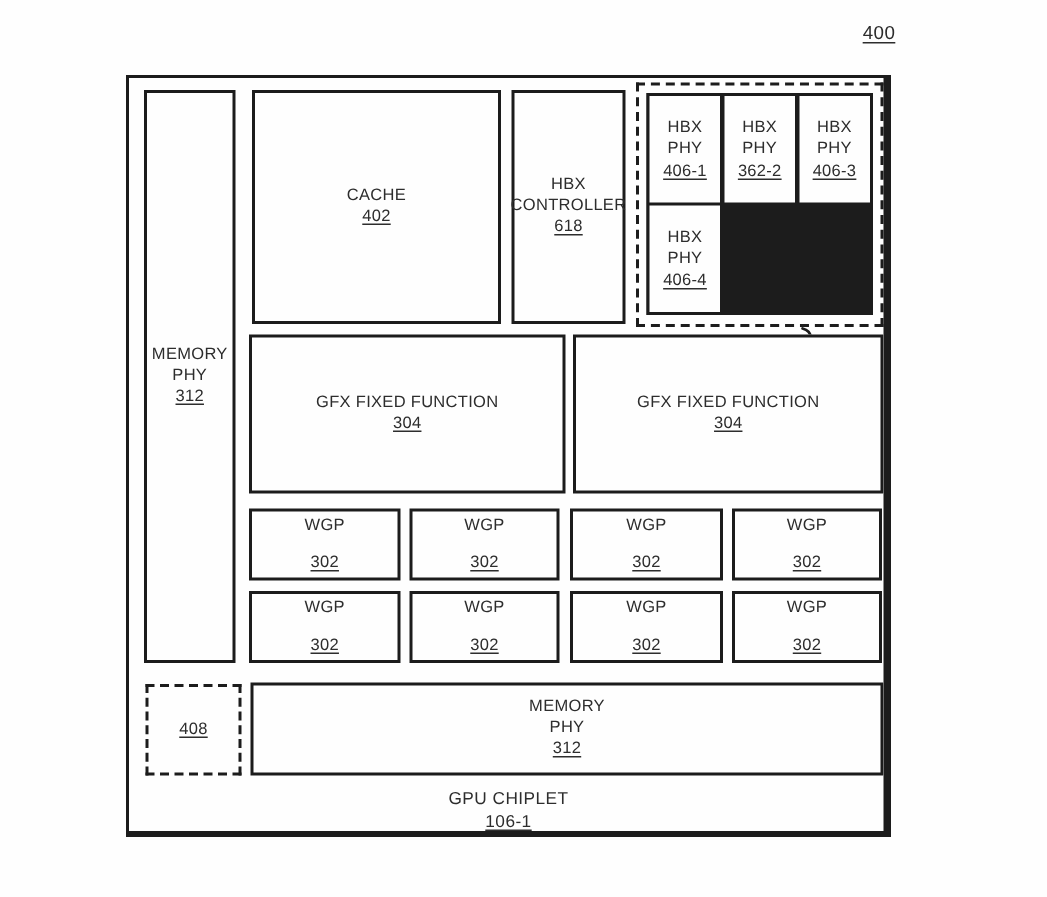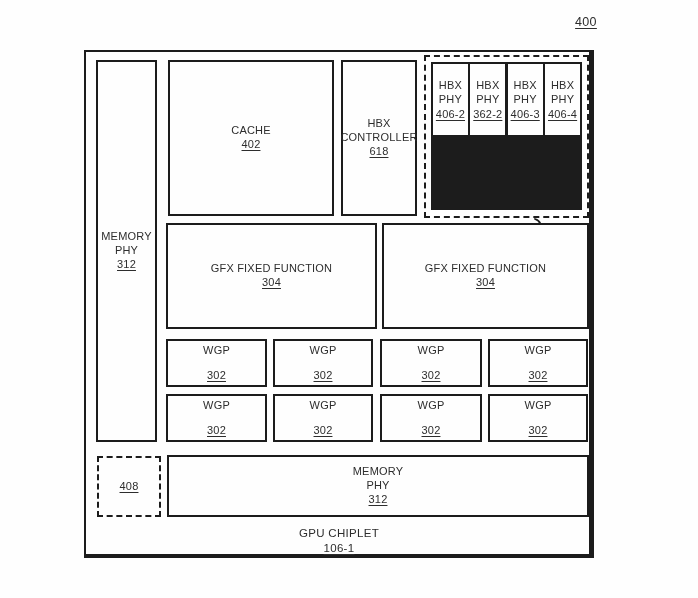--- a/index.html
+++ b/index.html
@@ -40,21 +40,21 @@
   .memory-phy-left { left: 96px;  top: 60px;  width: 61px;  height: 382px; }
   .cache           { left: 168px; top: 60px;  width: 166px; height: 156px; }
   .hbx-controller  { left: 341px; top: 60px;  width: 76px;  height: 156px; }
 
   .hbx-group {
     position: absolute; left: 424px; top: 55px; width: 165px; height: 163px;
     border: 2.5px dashed #1c1c1c; background: transparent;
   }
   .hbx-grid {
     position: absolute; left: 431px; top: 62px; width: 151px; height: 148px;
-    display: grid; grid-template-columns: 1fr 1fr 1fr 1fr; grid-template-rows: 1fr 1fr;
+    display: grid; grid-template-columns: 1fr 1fr 1fr; grid-template-rows: 1fr 1fr;
     gap: 2.5px; background: #1c1c1c; border: 2px solid #1c1c1c;
   }
   .hbx-cell {
     background: #fefefe; display: flex; flex-direction: column;
     align-items: center; justify-content: center; text-align: center;
     font-size: 11px; line-height: 1.3; letter-spacing: 0.2px;
   }
 
   .callout-118 {
     position: absolute; left: 551px; top: 228px;
@@ -103,21 +103,21 @@
   <div class="block hbx-controller">
     <span>HBX</span>
     <span>CONTROLLER</span>
     <span class="u">618</span>
   </div>
 
   <div class="hbx-group"></div>
   <div class="hbx-grid">
     <div class="hbx-cell">
       <span>HBX PHY</span>
-      <span class="u">406-2</span>
+      <span class="u">406-1</span>
     </div>
     <div class="hbx-cell">
       <span>HBX PHY</span>
       <span class="u">362-2</span>
     </div>
     <div class="hbx-cell">
       <span>HBX PHY</span>
       <span class="u">406-3</span>
     </div>
     <div class="hbx-cell">

